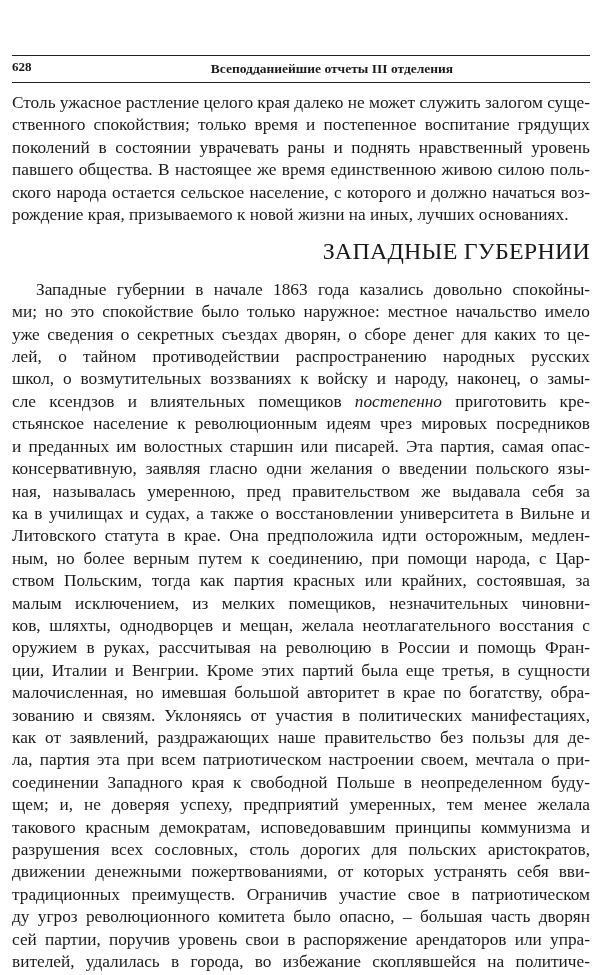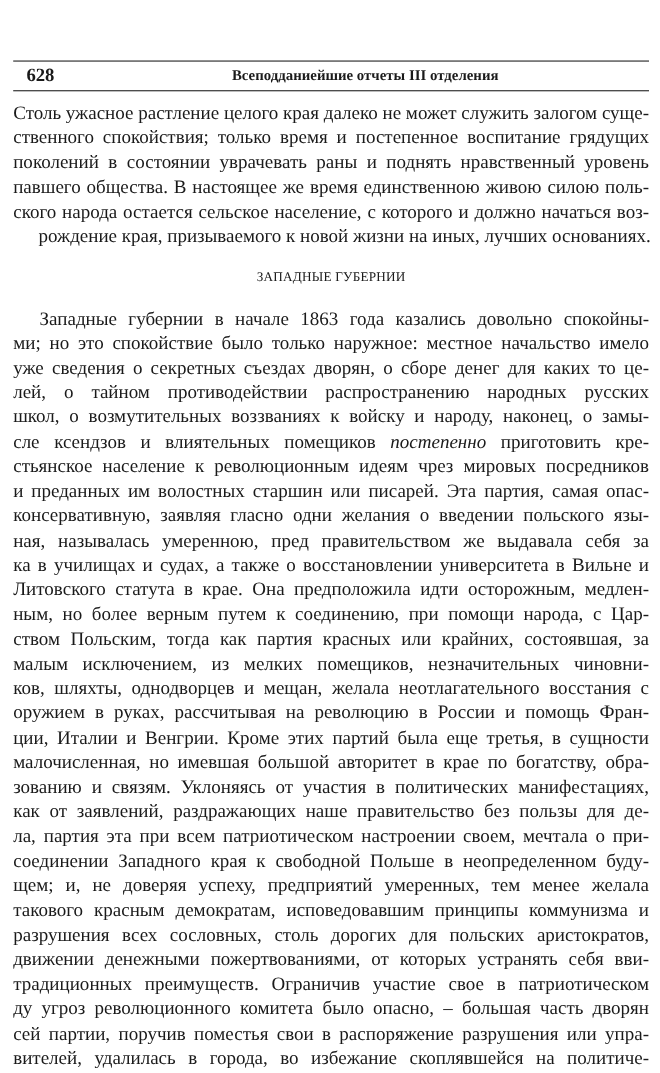--- a/index.html
+++ b/index.html
@@ -4,30 +4,30 @@
 <style>
   html, body { margin: 0; padding: 0; background: #ffffff; }
   body { width: 600px; height: 975px; position: relative; overflow: hidden; }
   .page { position: absolute; left: 12px; top: 0; width: 578px; color: #1a1a1a;
           font-family: "DejaVu Serif", "Liberation Serif", serif; }
   .rule { position: absolute; left: 0; width: 578px; height: 0; border-top: 1.6px solid #222; }
   .rule.top { top: 55px; }
   .rule.bottom { top: 82px; }
   .running-head { position: absolute; top: 59px; left: 0; width: 578px; height: 20px;
                   font-family: "Liberation Serif", serif; font-weight: bold; }
-  .page-number { position: absolute; left: 12px; top: 0; font-size: 17px; }
+  .page-number { position: absolute; left: 0; top: 0; font-size: 13px; }
   .running-title { position: absolute; left: 11px; width: 578px; top: 2px; text-align: center;
                    font-size: 13.5px; padding-left: 40px; box-sizing: border-box; }
   .body-text { position: absolute; top: 92px; left: 0; width: 578px;
                font-family: "Liberation Serif", serif; font-size: 17.3px; line-height: 22.4px;
                text-align: justify; }
   .line { display: block; white-space: nowrap; text-align: justify; text-align-last: justify; }
-  .line.last { text-align-last: left; margin-left: 23px; }
+  .line.last { text-align-last: left; }
   .indent { padding-left: 24px; margin-top: 16px; }
-  .heading { display: block; text-align: center; font-size: 12px; margin: 14px 0 11px 0;
+  .heading { display: block; text-align: right; font-size: 24px; margin: 14px 0 11px 0;
              letter-spacing: 0.2px; }
   em { }
 </style>
 </head>
 <body>
 
 <div class="page">
   <div class="rule top"></div>
   <div class="running-head">
     <span class="page-number">628</span>
@@ -70,19 +70,19 @@
       <span class="line">зованию и связям. Уклоняясь от участия в политических манифестациях,</span>
       <span class="line">как от заявлений, раздражающих наше правительство без пользы для де-</span>
       <span class="line">ла, партия эта при всем патриотическом настроении своем, мечтала о при-</span>
       <span class="line">соединении Западного края к свободной Польше в неопределенном буду-</span>
       <span class="line">щем; и, не доверяя успеху, предприятий умеренных, тем менее желала</span>
       <span class="line">такового красным демократам, исповедовавшим принципы коммунизма и</span>
       <span class="line">разрушения всех сословных, столь дорогих для польских аристократов,</span>
       <span class="line">движении денежными пожертвованиями, от которых устранять себя вви-</span>
       <span class="line">традиционных преимуществ. Ограничив участие свое в патриотическом</span>
       <span class="line">ду угроз революционного комитета было опасно, – большая часть дворян</span>
-      <span class="line">сей партии, поручив поместья свои в распоряжение разрушения или упра-</span>
+      <span class="line">сей партии, поручив уровень свои в распоряжение арендаторов или упра-</span>
       <span class="line">вителей, удалилась в города, во избежание скоплявшейся на политиче-</span>
       <span class="line">ском горизонте грозной бури и непрестанных столкновений с крестьяна-</span>
 
     </div>
   </div>
 </div>
 
 </body></html>

